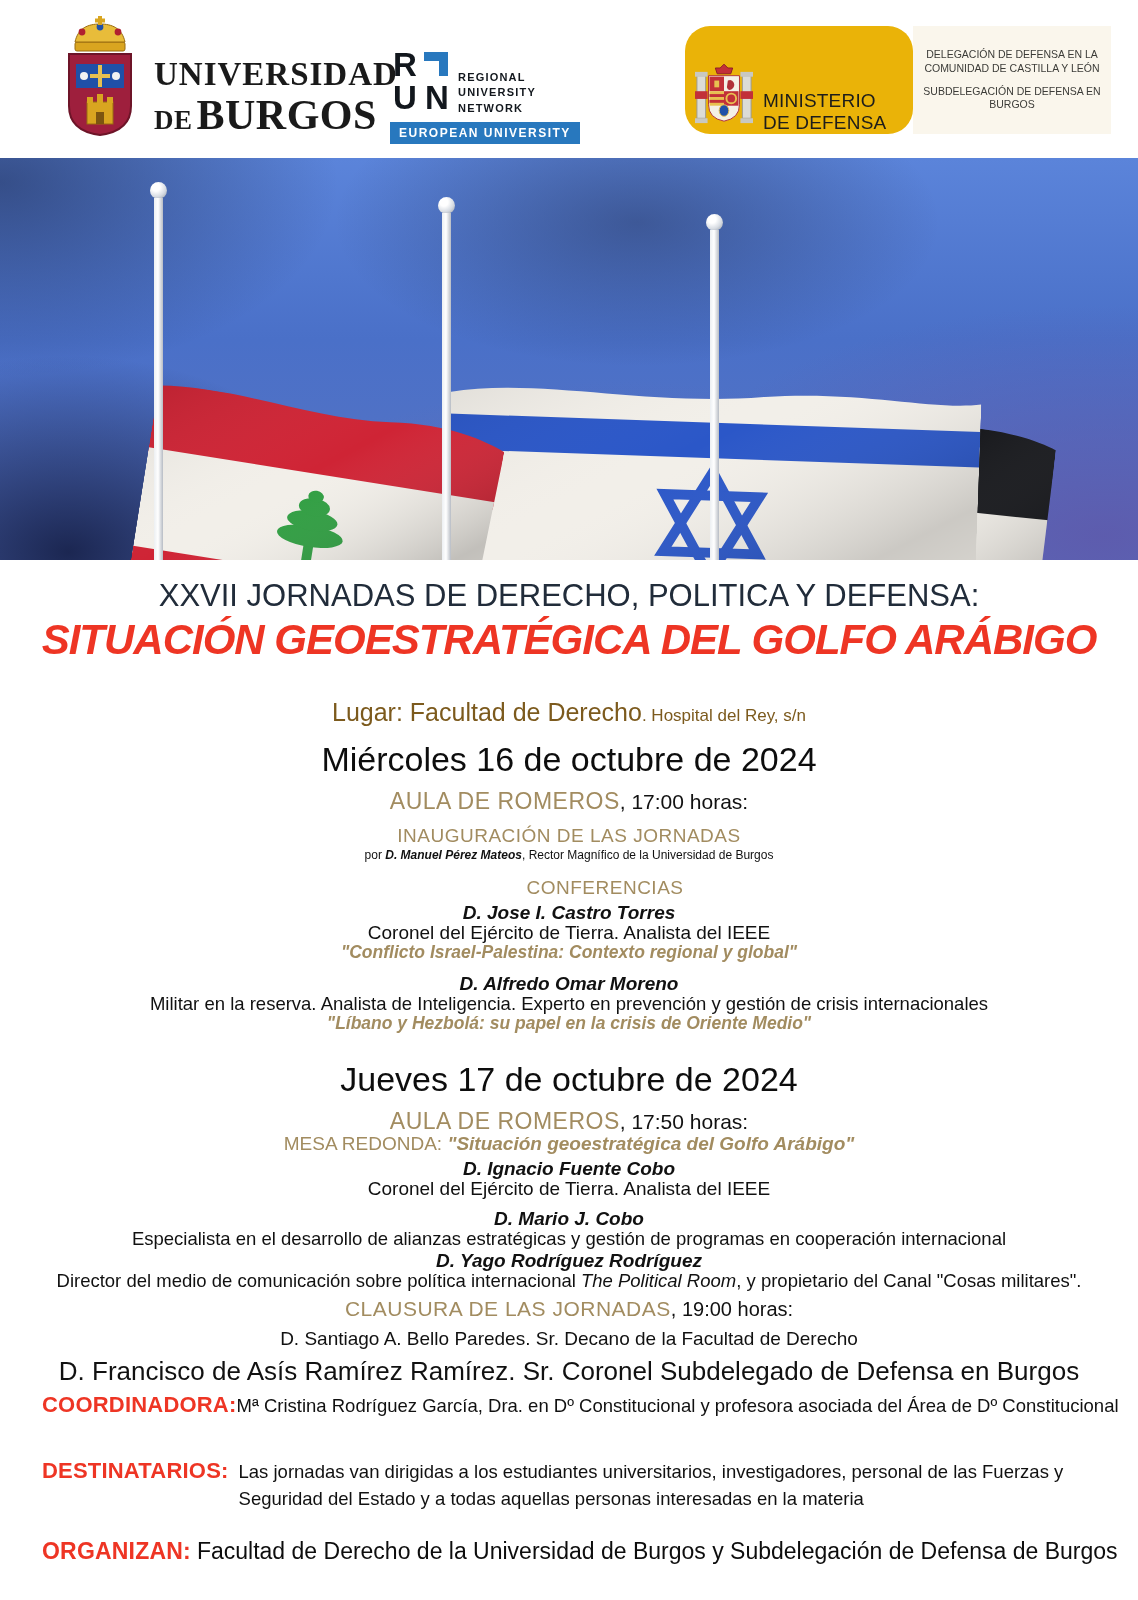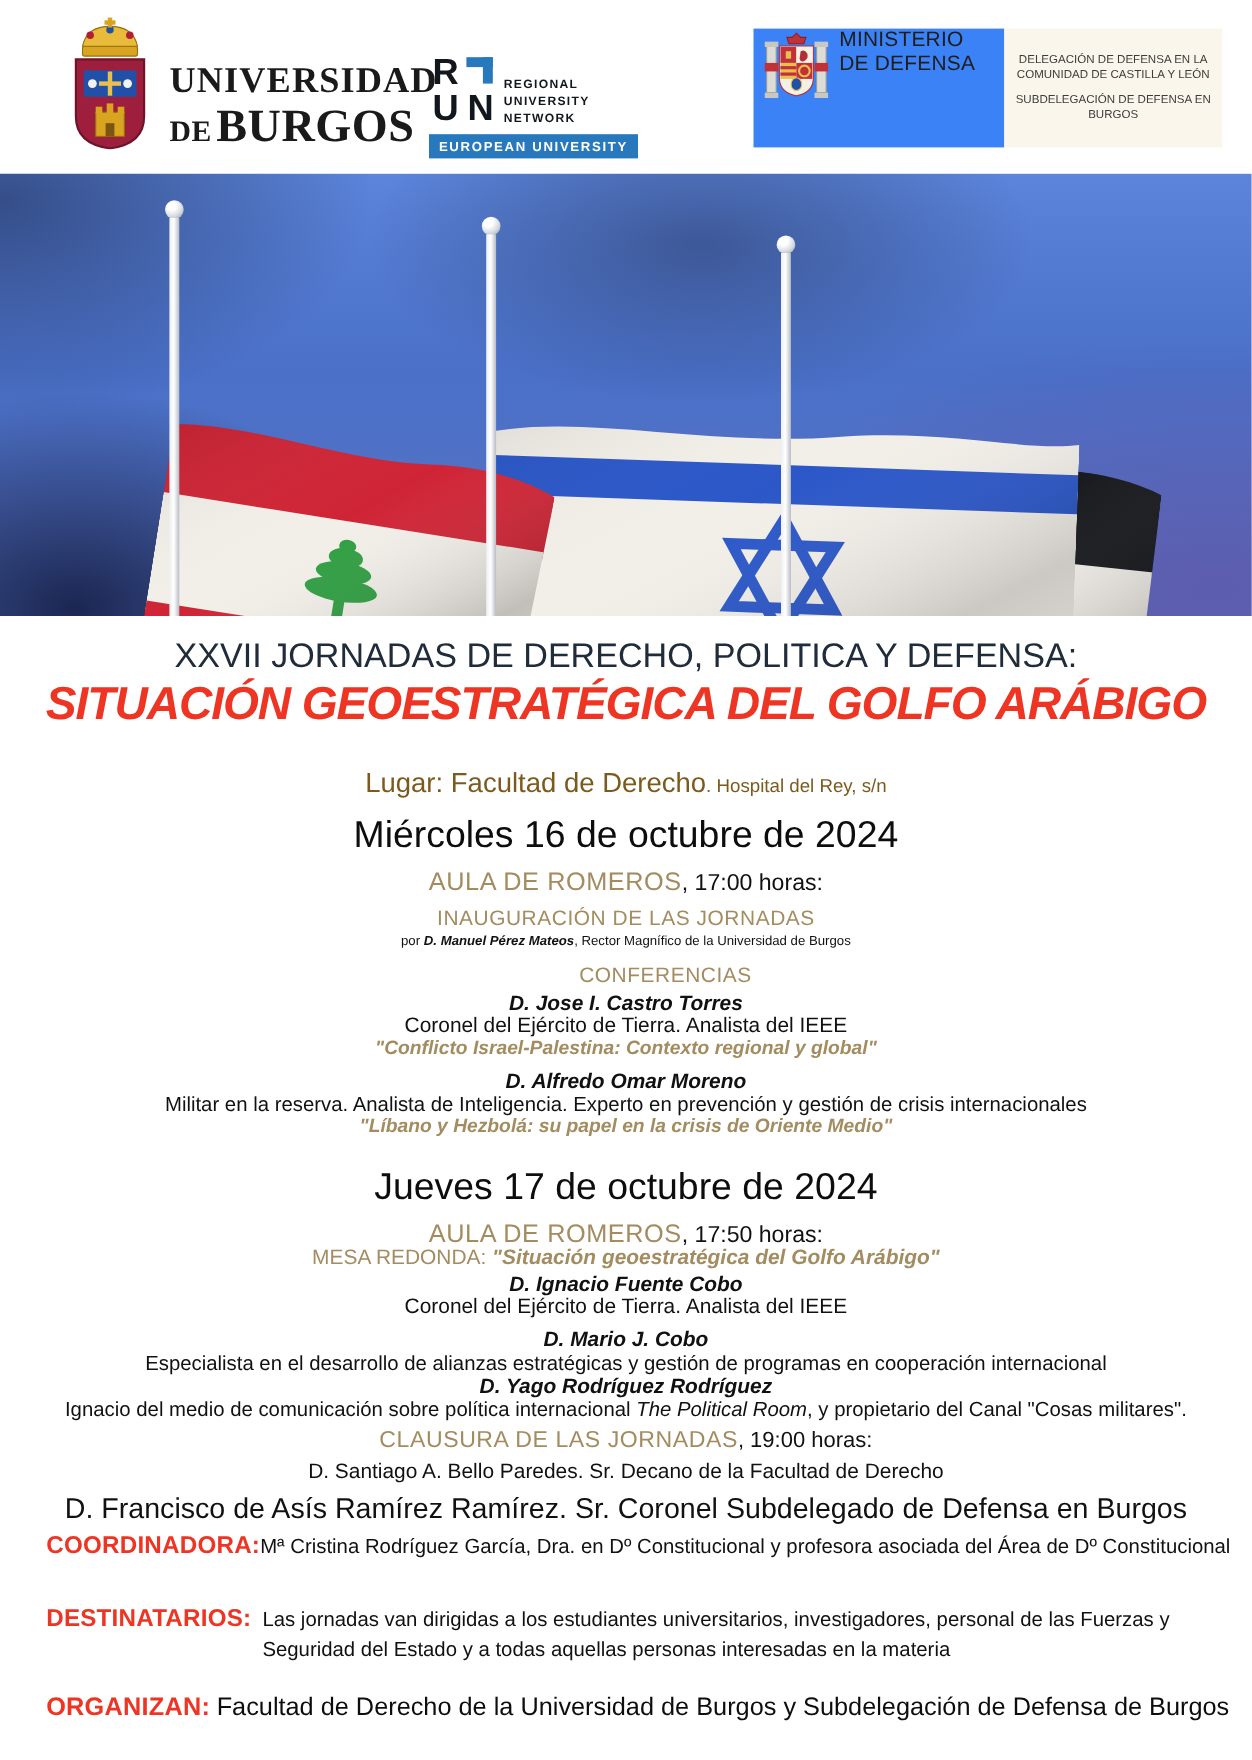--- a/index.html
+++ b/index.html
@@ -27,21 +27,21 @@
 
   #run{left:390px;top:50px;width:150px;}
   #run-grid{display:grid;grid-template-columns:30px 30px;grid-auto-rows:32px;column-gap:2px;row-gap:1px;float:left;}
   #run-grid .ltr{font-size:33px;font-weight:bold;color:#12171d;line-height:30px;text-align:center;}
   #run-corner{width:15px;height:15px;border-top:9px solid #2878be;border-right:9px solid #2878be;margin-top:2px;margin-left:2px;}
   #run-caption{float:left;margin-left:6px;margin-top:20px;font-size:11px;font-weight:bold;letter-spacing:1.2px;line-height:1.4;color:#12171d;}
   #run-banner{clear:both;float:left;margin-top:6px;background:#2878be;color:#fff;font-size:12px;font-weight:bold;
     letter-spacing:1.5px;padding:4px 9px;white-space:nowrap;}
 
   #mindef{left:685px;top:26px;display:flex;height:108px;}
-  #mindef-yellow{width:228px;background:#3b82f6;display:flex;align-items:flex-start;gap:10px;padding:0 10px;box-sizing:border-box;}
+  #mindef-yellow{width:228px;background:#eab308;display:flex;align-items:flex-end;gap:10px;padding:0 10px;box-sizing:border-box;border-radius:25px;}
   #mindef-title{font-size:19px;line-height:1.15;color:#1d1d1b;letter-spacing:0.2px;}
   #mindef-cream{width:198px;background:#faf6ec;display:flex;flex-direction:column;justify-content:center;gap:9px;
     text-align:center;font-size:10.5px;line-height:1.3;color:#3c3c38;padding:0 8px;box-sizing:border-box;}
 
   
   #hero{
     left:0;top:158px;width:1138px;height:402px;overflow:hidden;
     background:
       radial-gradient(420px 280px at 6% 98%, rgba(22,32,72,0.92), rgba(22,32,72,0) 70%),
       radial-gradient(520px 300px at 0% 6%, rgba(30,44,84,0.6), rgba(30,44,84,0) 65%),
@@ -271,21 +271,21 @@
   </div>
 
   <div class="cline bi" style="top:1158px;font-size:19px;">D. Ignacio Fuente Cobo</div>
   <div class="cline" style="top:1178px;font-size:19px;">Coronel del Ejército de Tierra. Analista del IEEE</div>
 
   <div class="cline bi" style="top:1208px;font-size:19px;">D. Mario J. Cobo</div>
   <div class="cline" style="top:1228px;font-size:18.5px;">Especialista en el desarrollo de alianzas estratégicas y gestión de programas en cooperación internacional</div>
 
   <div class="cline bi" style="top:1250px;font-size:19px;">D. Yago Rodríguez Rodríguez</div>
   <div class="cline" style="top:1270px;font-size:18.5px;">
-    <span>Ignacio del medio de comunicación sobre política internacional </span><span class="it">The Political Room</span><span>, y propietario del Canal "Cosas militares".</span>
+    <span>Director del medio de comunicación sobre política internacional </span><span class="it">The Political Room</span><span>, y propietario del Canal "Cosas militares".</span>
   </div>
 
   <div class="cline" style="top:1297px;">
     <span class="khaki b" style="font-size:21px;letter-spacing:0.5px;">CLAUSURA DE LAS JORNADAS</span><span style="font-size:20px;">, 19:00 horas:</span>
   </div>
 
   <div class="cline" style="top:1328px;font-size:19px;">
     <span class="b">D. Santiago A. Bello Paredes.</span><span> Sr. Decano de la Facultad de Derecho</span>
   </div>
   <div class="cline" style="top:1356px;font-size:26px;">

